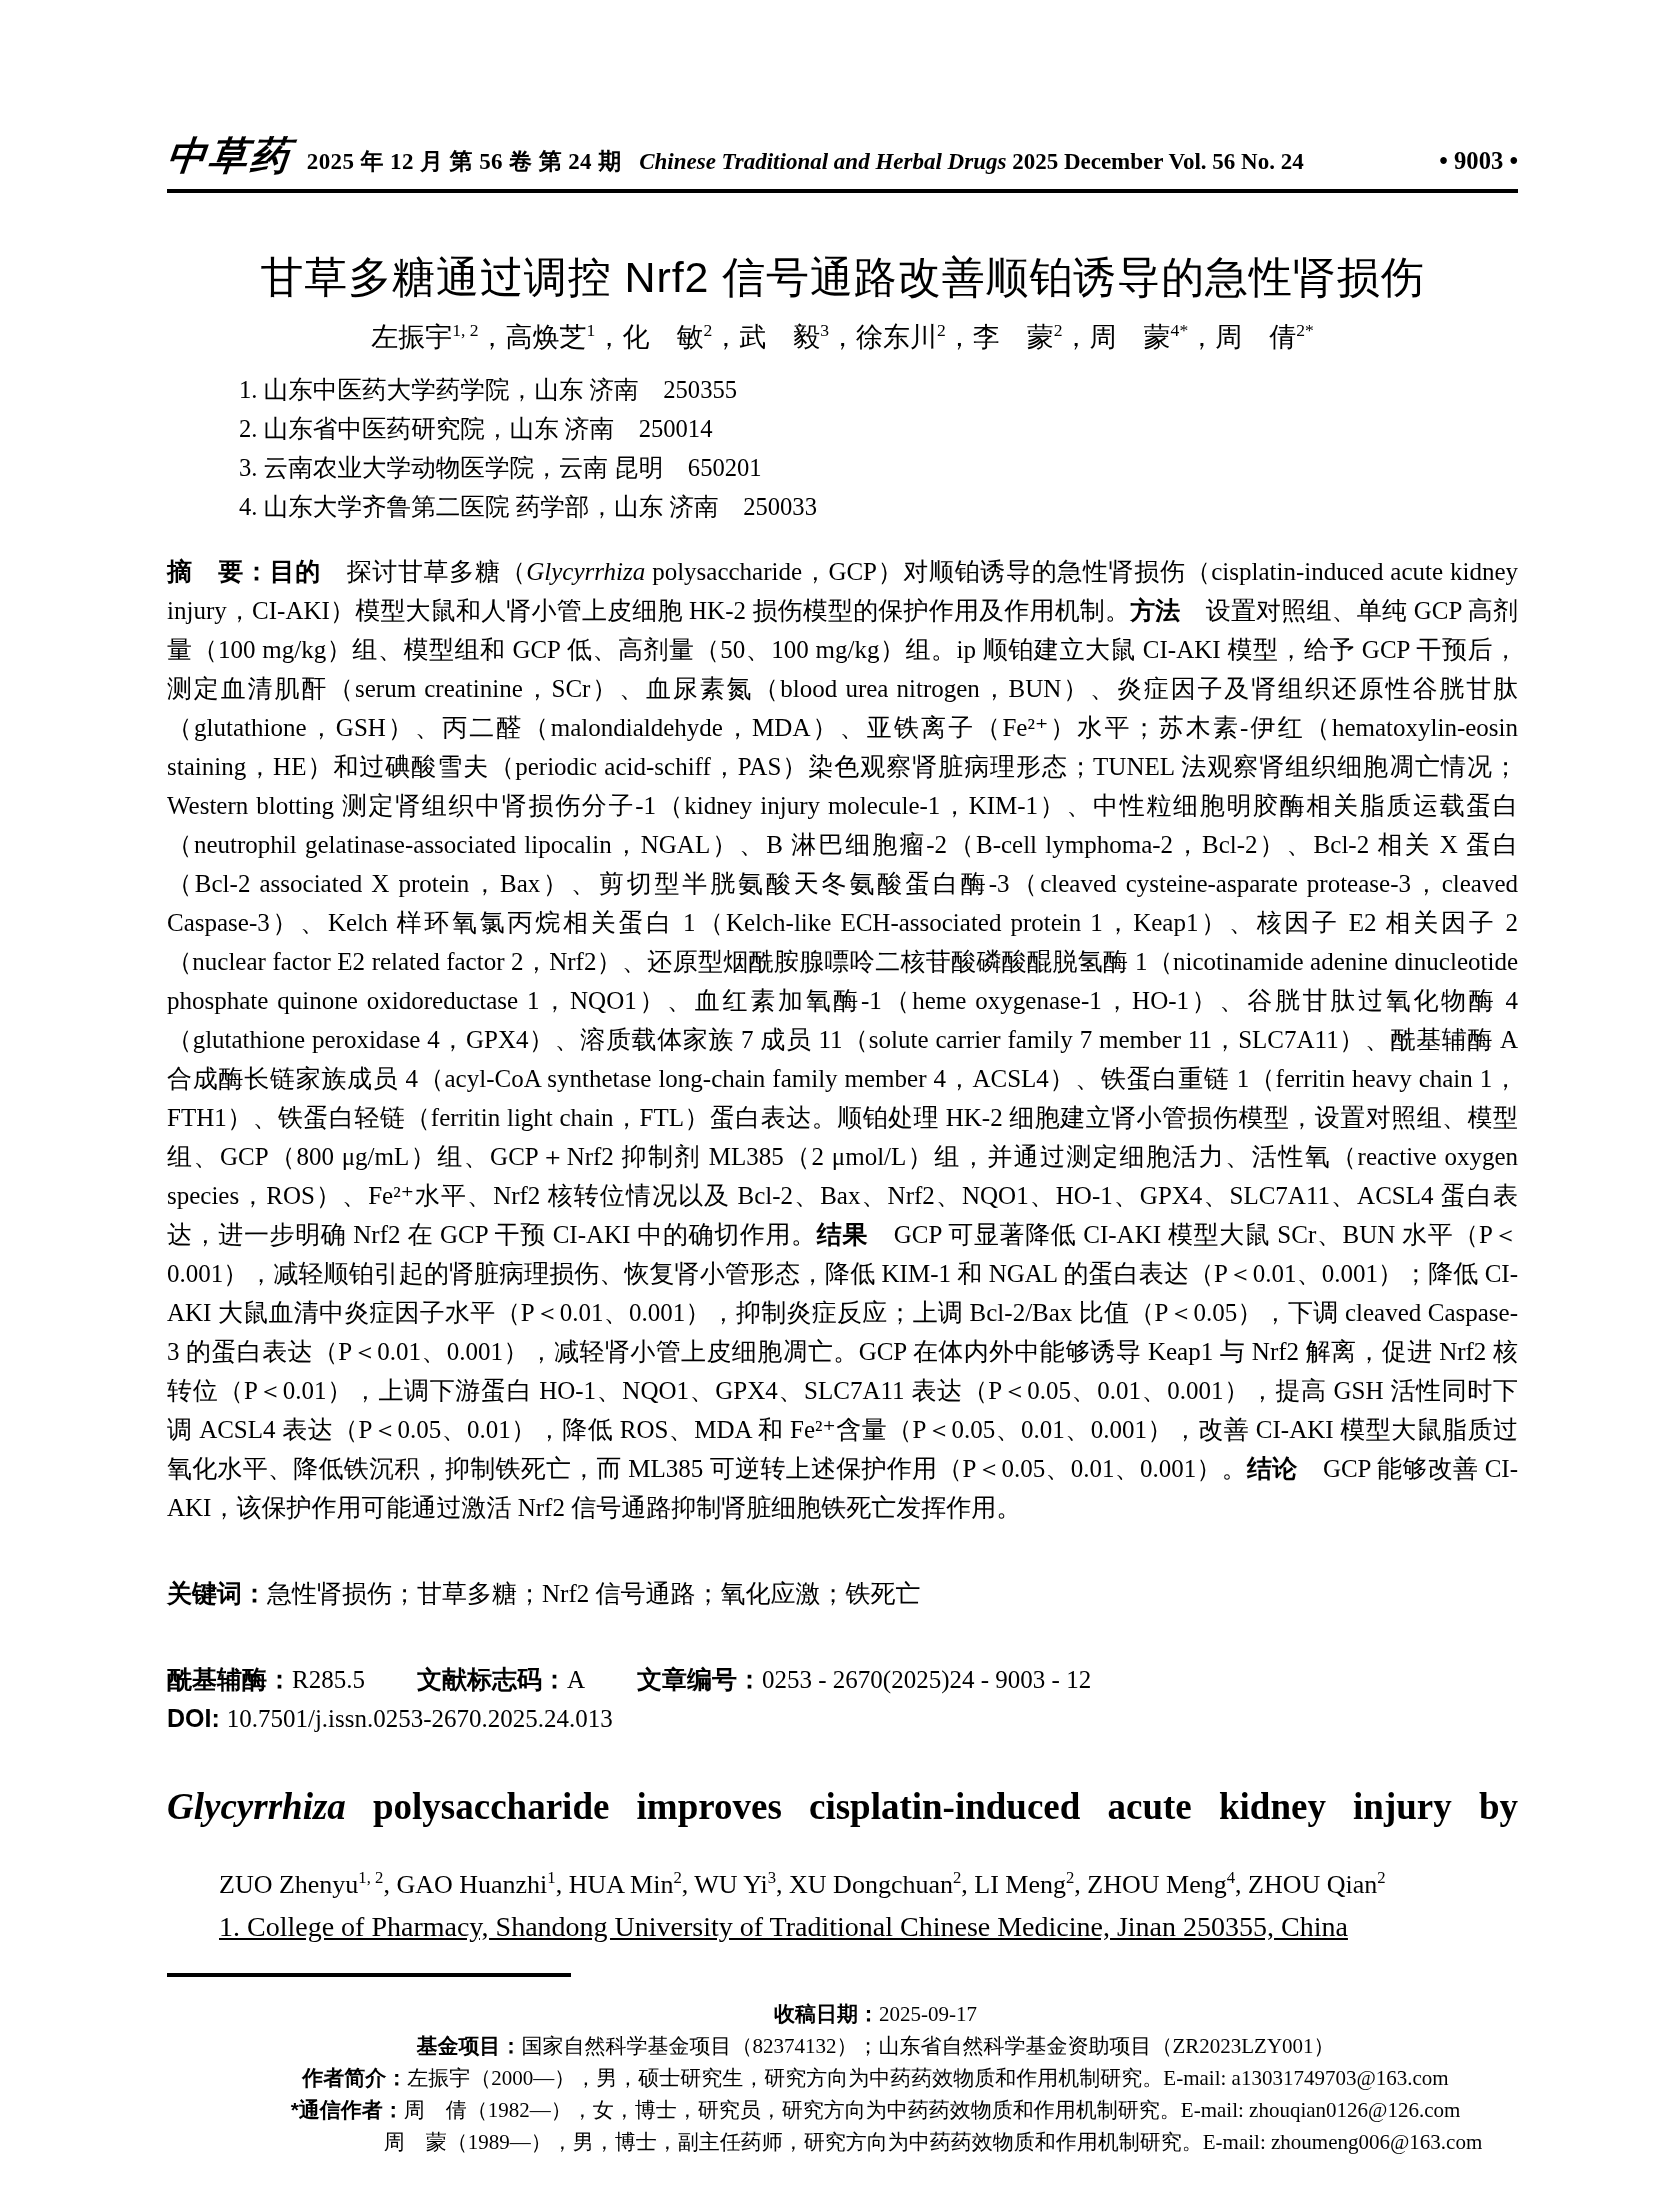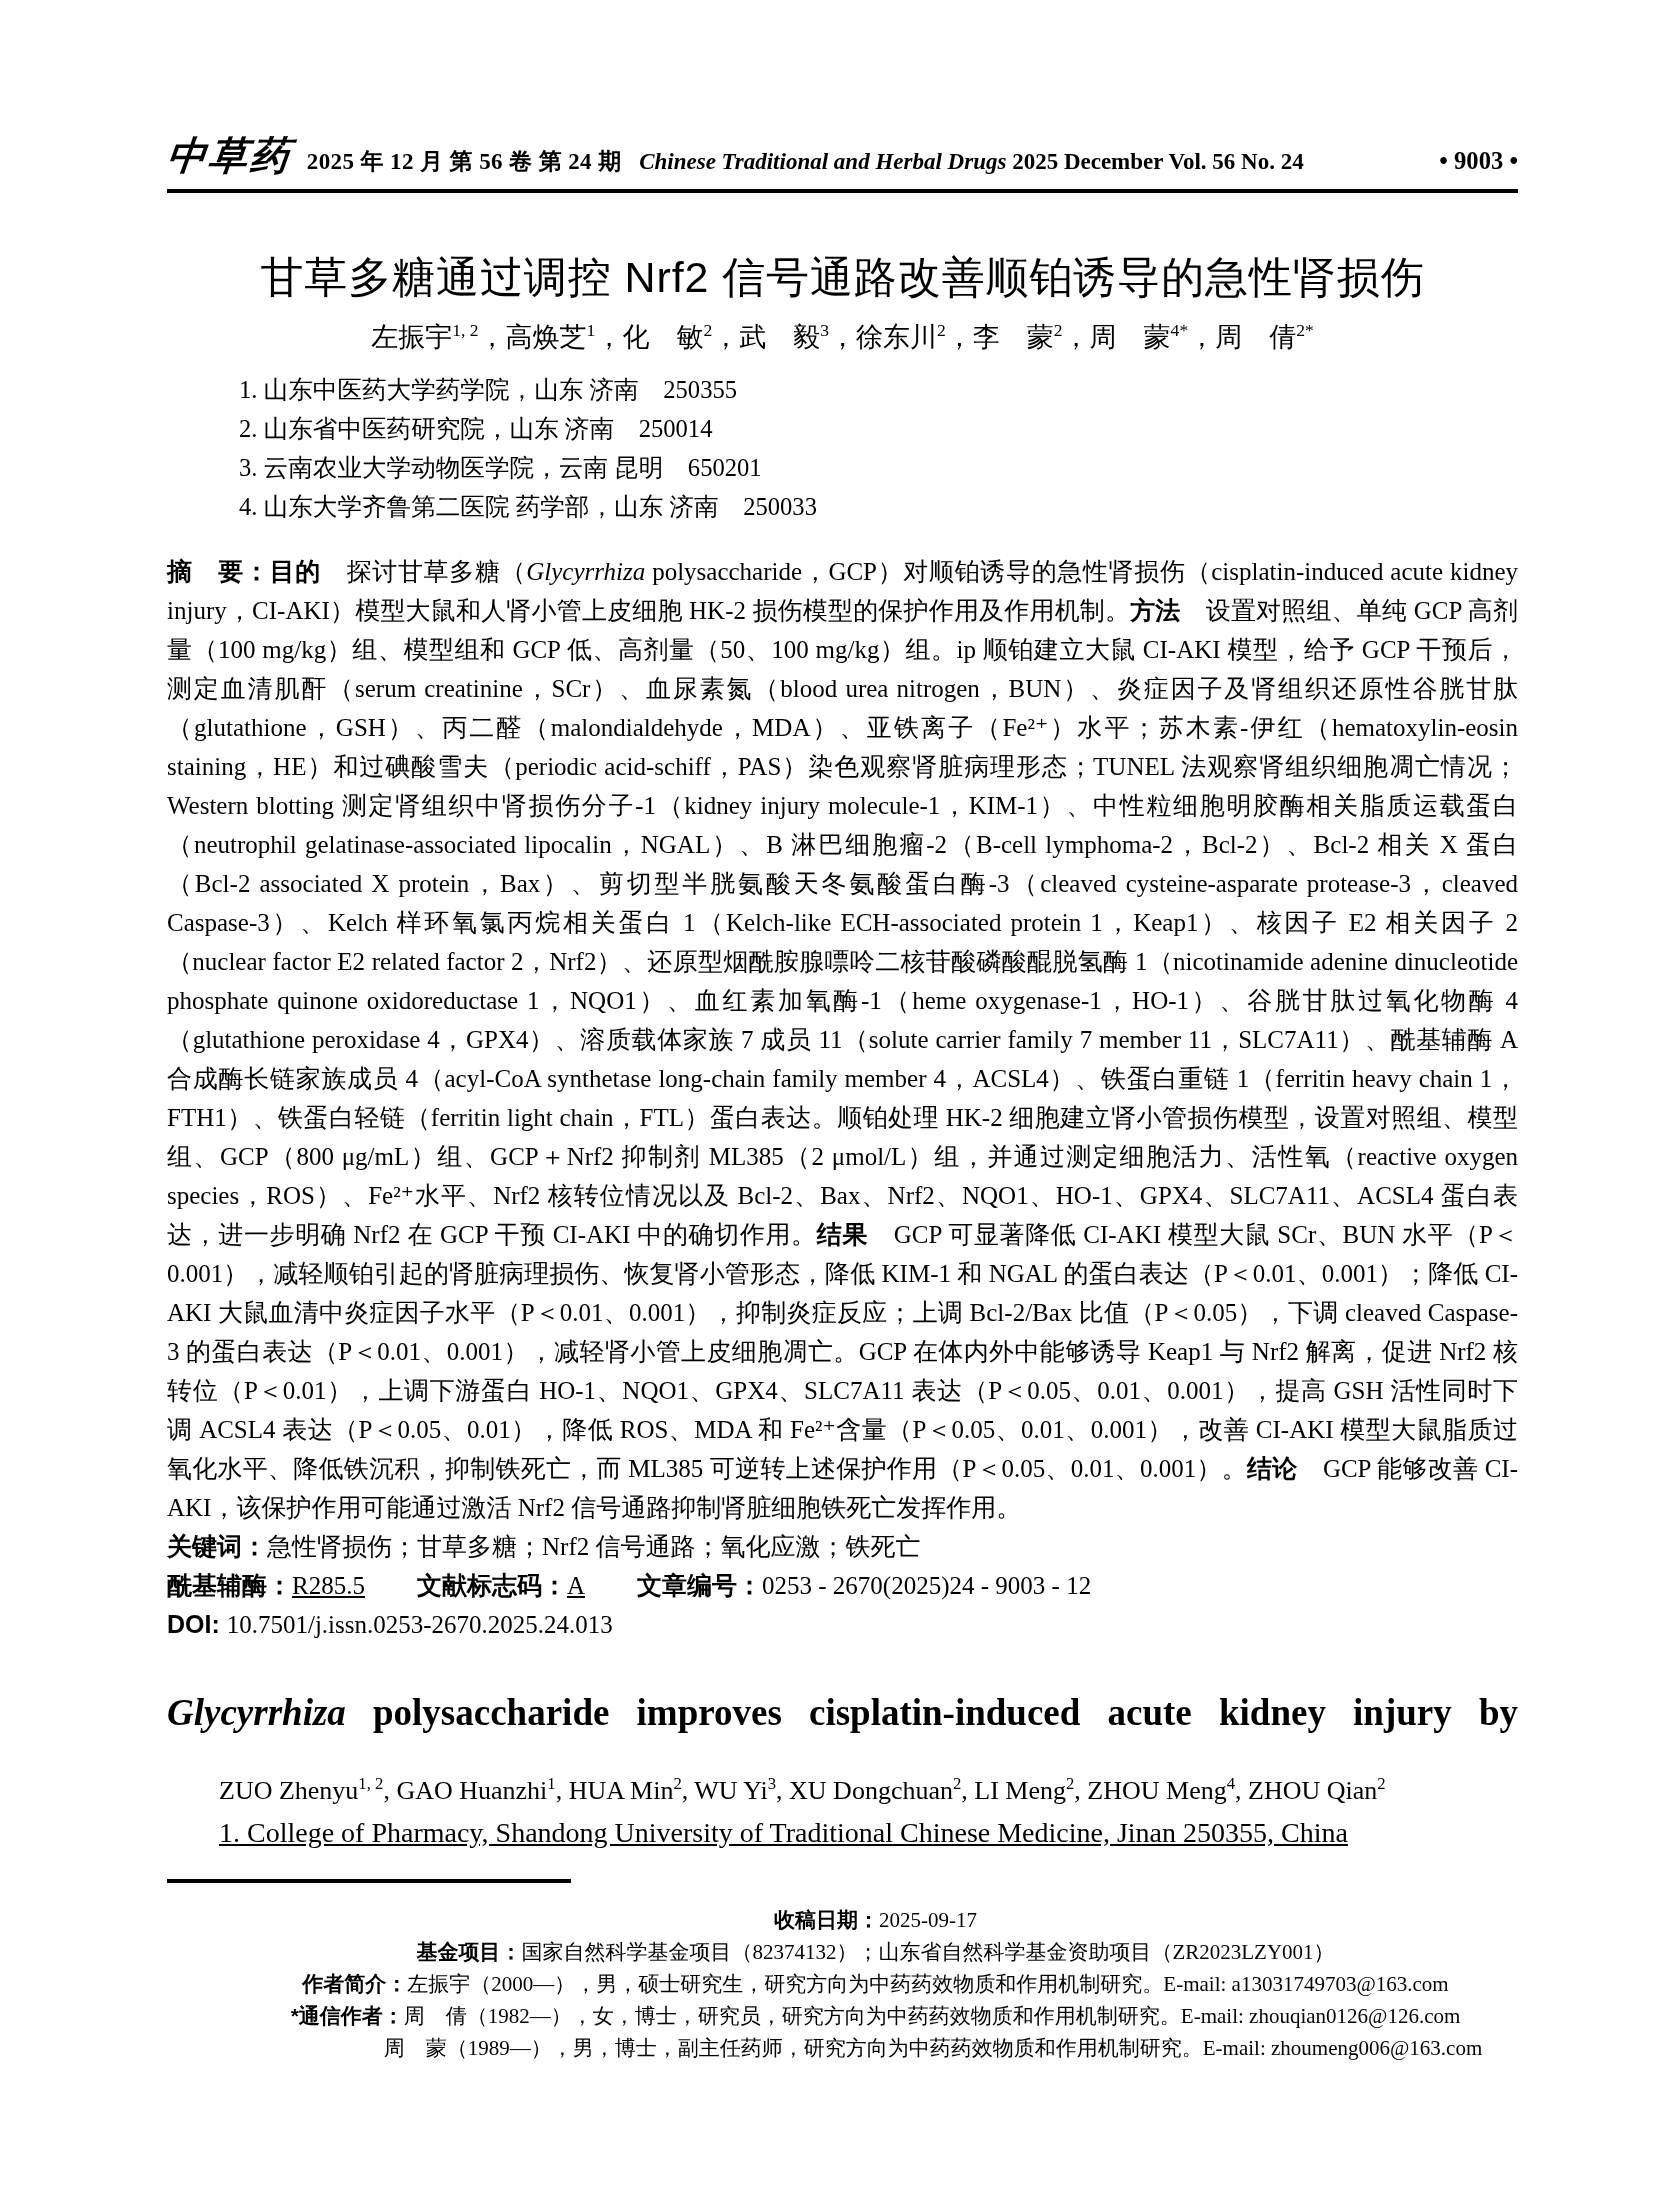--- a/index.html
+++ b/index.html
@@ -19,22 +19,22 @@
   
   .title-cn{margin-top:56px;text-align:center;font-size:43px;font-weight:normal;
     font-family:"Liberation Sans","DejaVu Sans",sans-serif;letter-spacing:0.9px;}
   .authors-cn{margin-top:12px;text-align:center;font-size:27px;}
   .authors-cn sup{font-size:17.6px;}
   .affils{margin-top:15px;margin-left:72px;font-size:24.6px;line-height:39px;}
   
   .abstract{margin-top:25.5px;font-size:25px;line-height:39px;text-align:justify;}
   .b-hei{font-weight:bold;font-family:"Liberation Sans","DejaVu Sans",sans-serif;}
   .seg-i{font-style:italic;}
-  .kv-line{font-size:25px;line-height:39px;text-align:justify;}
-  .clc-gap{margin-right:52px;text-decoration:underline;}
+  .kv-line{font-size:25px;line-height:39px;text-align:justify;margin-top:47px;}
+  .clc-gap{margin-right:52px;}
   .doi-line{font-size:25px;line-height:39px;}
   
   .title-en{margin-top:40px;font-size:37px;font-weight:bold;line-height:58px;}
   .title-en .l1{text-align:justify;text-align-last:justify;}
   .authors-en{margin-top:32px;margin-left:52px;font-size:26px;}
   .authors-en sup{font-size:16.7px;}
   .affil-en{margin-top:11.4px;margin-left:52px;font-size:28px;text-decoration:underline;}
   
   .fn-rule{margin-top:30px;width:404px;height:4px;background:#000;}
   .footnote{margin-top:21px;padding-left:66px;font-size:21px;line-height:32px;text-align:center;}

